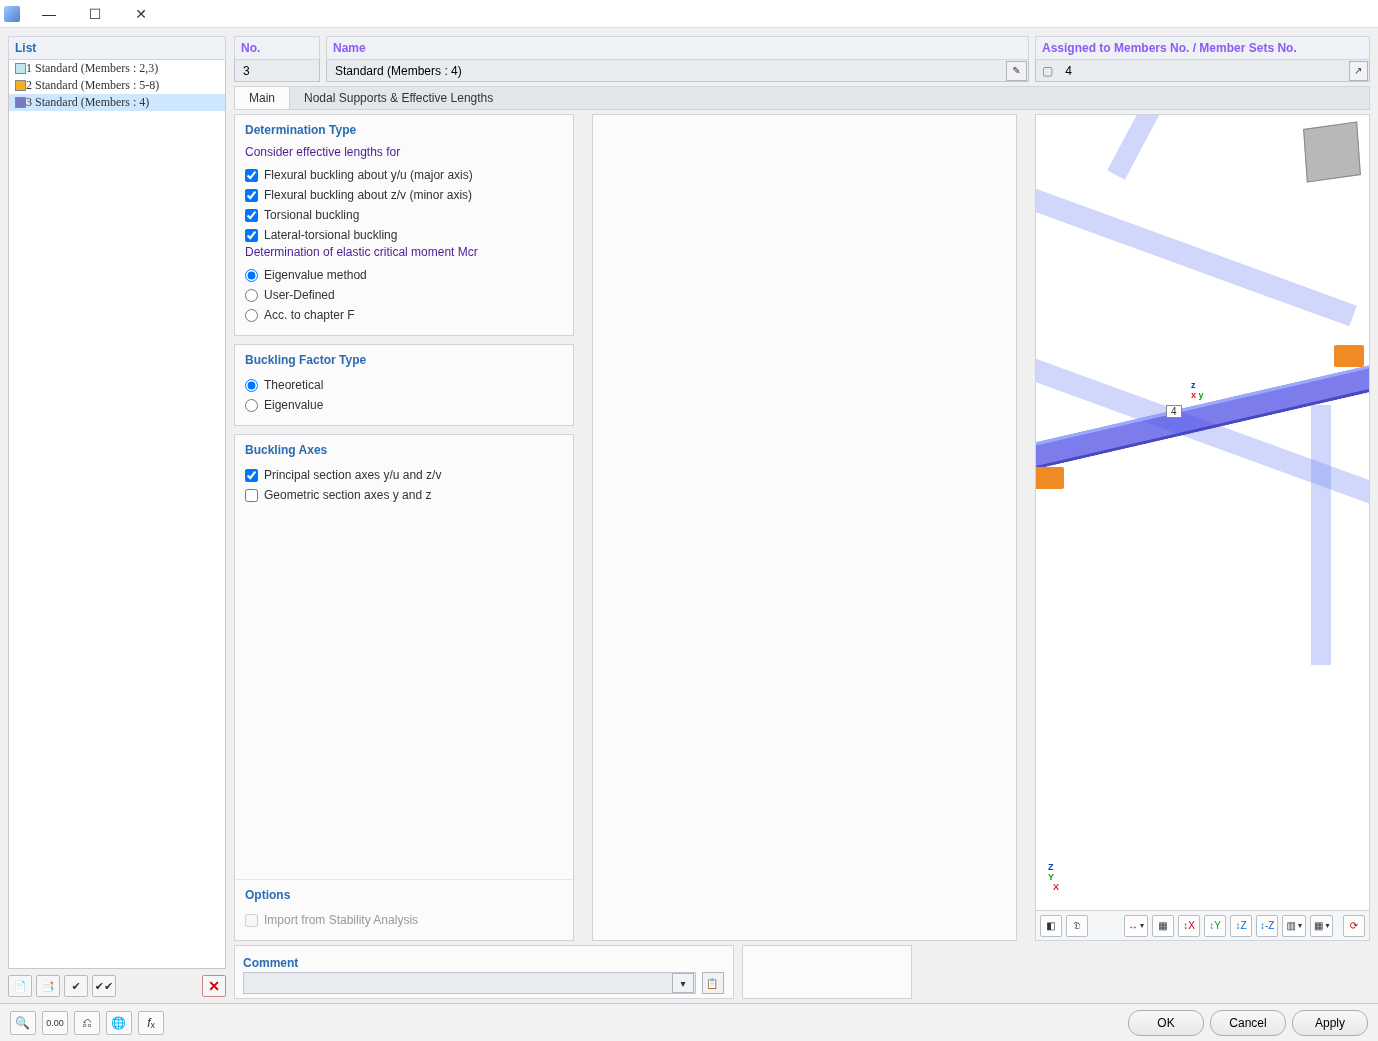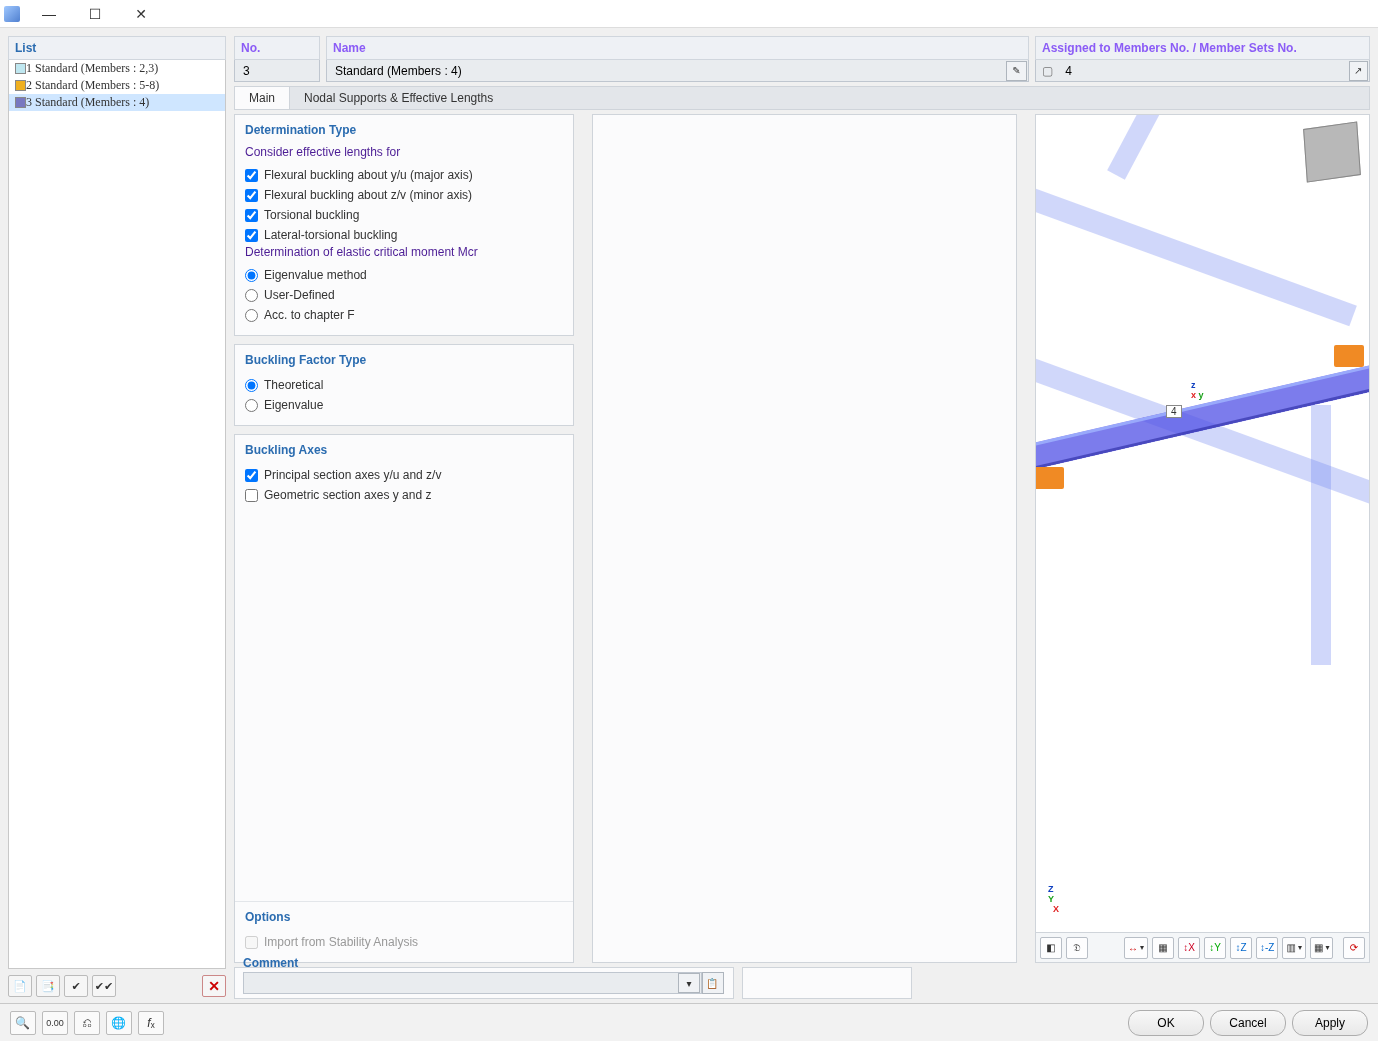--- a/index.html
+++ b/index.html
@@ -167,21 +167,21 @@
   flex-wrap:nowrap;
 }
 .vbtn {
   height:22px; min-width:22px; padding:0 3px;
   border:1px solid #b8bec6; background:#fdfdfe;
   display:flex;align-items:center;justify-content:center;
   font-size:10px; cursor:pointer; border-radius:2px;
 }
 .vbtn .arrow{font-size:8px;margin-left:2px;}
 .comment-row {
-  display:flex; gap:0; height:32px;
+  display:flex; gap:6px; height:54px;
   border:1px solid #cfd4da; background:#fbfbfc;
   padding:4px 8px; align-items:flex-end;
 }
 .comment-block{ flex:1; display:flex;flex-direction:column;}
 .comment-sel {
   height:22px; border:1px solid #bfc6cf; background:#e9ecef;
   display:flex;align-items:center;
 }
 .comment-sel input{border:none;background:transparent;flex:1;padding:0 8px;outline:none;}
 .footer-bar {

